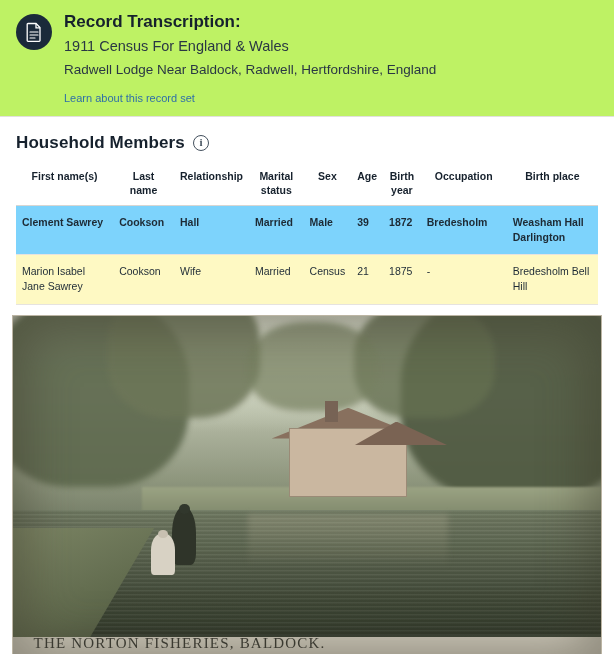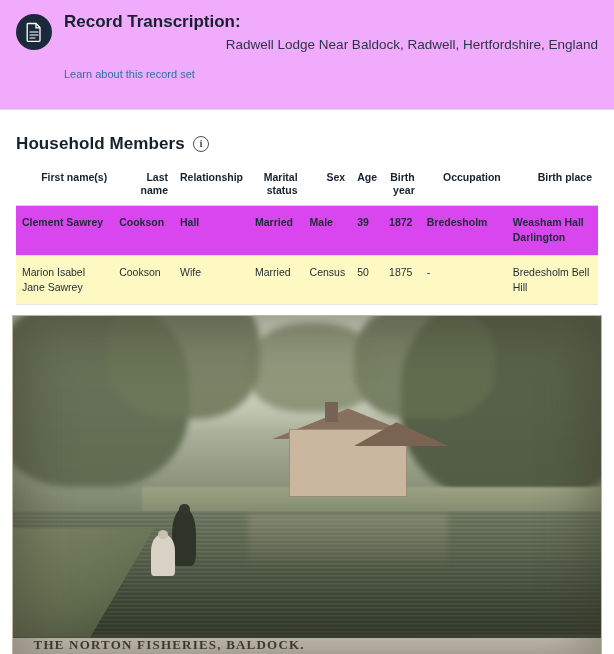--- a/index.html
+++ b/index.html
@@ -12,21 +12,21 @@
   #page {
     width: 614px;
     height: 654px;
     position: relative;
     overflow: hidden;
     background: #ffffff;
   }
 
   
   .header {
-    background: #f0abfc;
+    background: #bef264;
     border-bottom: 1px solid #e2e0dd;
     padding: 12px 16px 10px 16px;
     display: flex;
     align-items: flex-start;
     gap: 12px;
     min-height: 110px;
   }
   .doc-icon {
     flex: 0 0 auto;
     width: 36px;
@@ -50,32 +50,31 @@
     font-size: 14.5px;
     color: #2a3744;
     margin: 0 0 6px 0;
     line-height: 1.25;
   }
   .header-sub2 {
     font-size: 13.5px;
     color: #2a3744;
     margin: 0 0 10px 0;
     line-height: 1.25;
-    text-align: right;
   }
   .header-link {
     font-size: 11px;
     color: #2f6fa8;
     cursor: pointer;
     display: inline-block;
   }
 
   
   .section {
-    padding: 24px 16px 0 16px;
+    padding: 16px 16px 0 16px;
   }
   .section-head {
     display: flex;
     align-items: center;
     gap: 8px;
     margin-bottom: 12px;
   }
   .section-title {
     font-size: 17px;
     font-weight: bold;
@@ -97,38 +96,38 @@
   }
 
   
   table.members {
     width: 100%;
     border-collapse: collapse;
     font-size: 10.5px;
     color: #1d2a35;
   }
   table.members thead th {
-    text-align: right;
+    text-align: center;
     font-weight: bold;
     font-size: 10.5px;
     color: #16212d;
     padding: 5px 6px 8px 6px;
     border-bottom: 1px solid #d9d6d2;
     vertical-align: top;
     line-height: 1.25;
     white-space: normal;
   }
   table.members tbody td {
     padding: 9px 6px;
     vertical-align: top;
     line-height: 1.45;
     border-bottom: 1px solid #e6e3df;
   }
   tr.row-highlight td {
-    background: #d946ef;
+    background: #7dd3fc;
     font-weight: bold;
     border-bottom: 1px solid #a8d2c7;
   }
   tr.row-plain td {
     background: #fef9c3;
     font-weight: normal;
   }
   .col-first  { width: 110px; }
   .col-last   { width: 62px; }
   .col-rel    { width: 64px; }
@@ -252,24 +251,23 @@
   .ph-vignette {
     position: absolute; inset: 0;
     box-shadow: inset 0 0 48px 14px rgba(60,55,40,0.45);
     pointer-events: none;
   }
   .ph-caption {
     position: absolute;
     left: 3.5%;
     bottom: 1.5%;
     font-family: "Liberation Serif", serif;
-    font-size: 13px;
+    font-size: 15px;
     letter-spacing: 1.2px;
     color: #3b3a30;
-    font-weight: bold;
   }
   .ph-border-bottom {
     position: absolute; left: 0; right: 0; bottom: 0; height: 6%;
     background: #d5cfbd;
   }
 </style>
 </head>
 <body>
 
 <div id="page">
@@ -277,20 +275,21 @@
   <div class="header">
     <div class="doc-icon">
       <svg width="18" height="20" viewBox="0 0 18 20" aria-hidden="true">
         <path d="M3 1.5 h8 l4 4 v13 a0.8 0.8 0 0 1 -0.8 0.8 H3 a0.8 0.8 0 0 1 -0.8 -0.8 V2.3 A0.8 0.8 0 0 1 3 1.5 z" fill="none" stroke="#ffffff" stroke-width="1.3"></path>
         <path d="M11 1.6 v4.2 h4" fill="none" stroke="#ffffff" stroke-width="1.3"></path>
         <path d="M5 10 h8 M5 13 h8 M5 16 h5" stroke="#ffffff" stroke-width="1.2" stroke-linecap="round"></path>
       </svg>
     </div>
     <div class="header-text">
       <div class="header-title">Record Transcription:</div>
+      <div class="header-sub1">1911 Census For England &amp; Wales</div>
       <div class="header-sub2">Radwell Lodge Near Baldock, Radwell, Hertfordshire, England</div>
       <a class="header-link">Learn about this record set</a>
     </div>
   </div>
 
   <div class="section">
     <div class="section-head">
       <span class="section-title">Household Members</span>
       <span class="info-icon">i</span>
     </div>
@@ -320,21 +319,21 @@
           <td>1872</td>
           <td>Bredesholm</td>
           <td>Weasham Hall Darlington</td>
         </tr>
         <tr class="row-plain">
           <td>Marion Isabel Jane Sawrey</td>
           <td>Cookson</td>
           <td>Wife</td>
           <td>Married</td>
           <td>Census</td>
-          <td>50</td>
+          <td>21</td>
           <td>1875</td>
           <td>-</td>
           <td>Bredesholm Bell Hill</td>
         </tr>
       </tbody>
     </table>
   </div>
 
   <div class="photo-wrap">
     <div class="photo">

